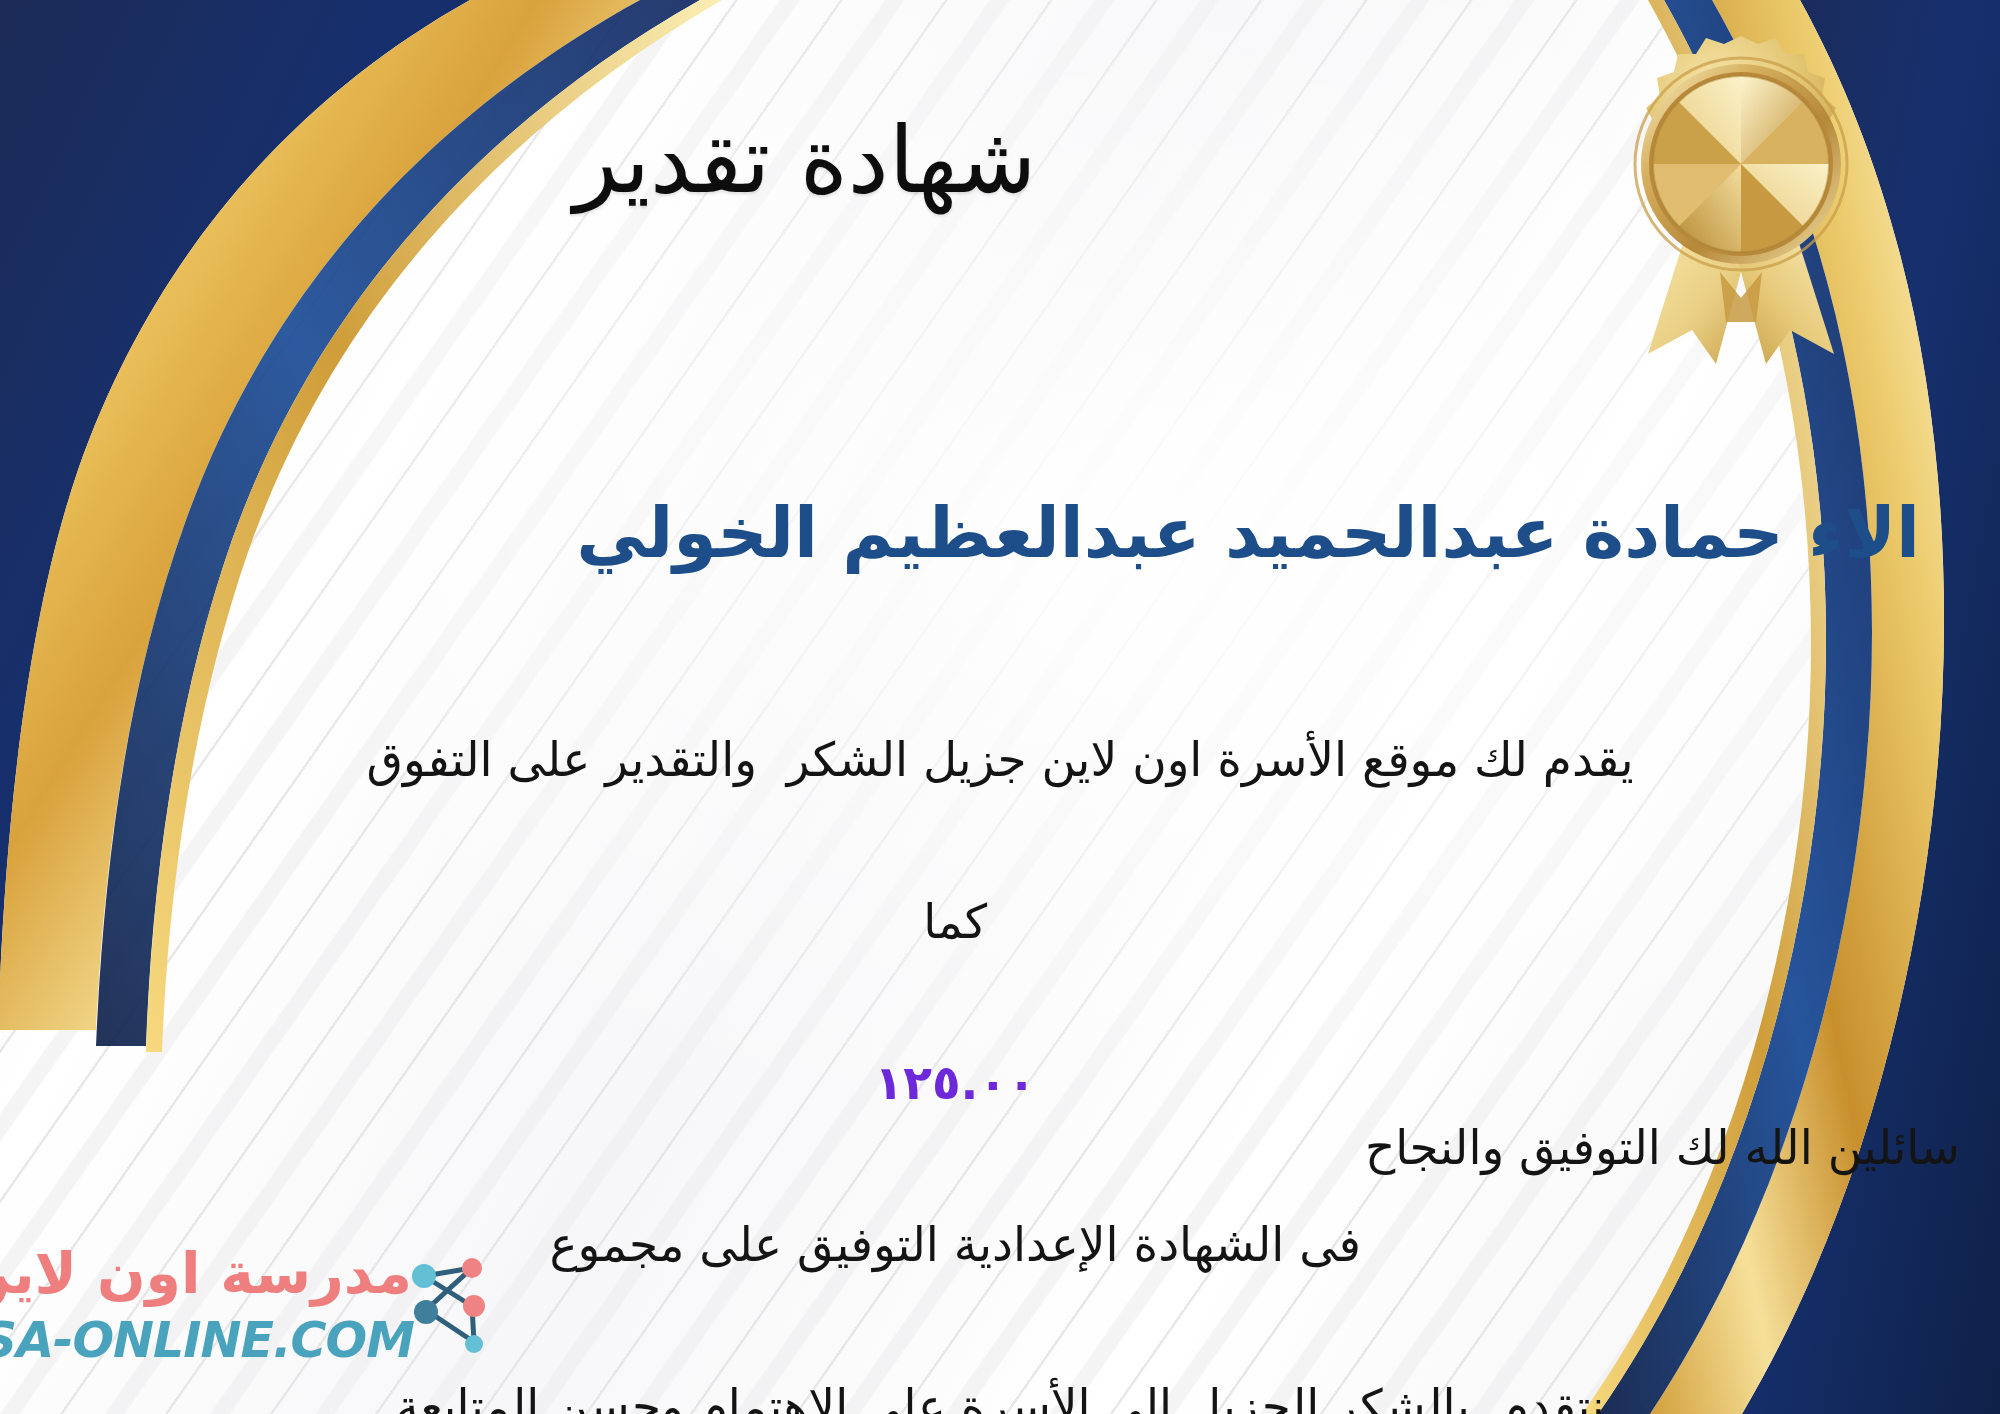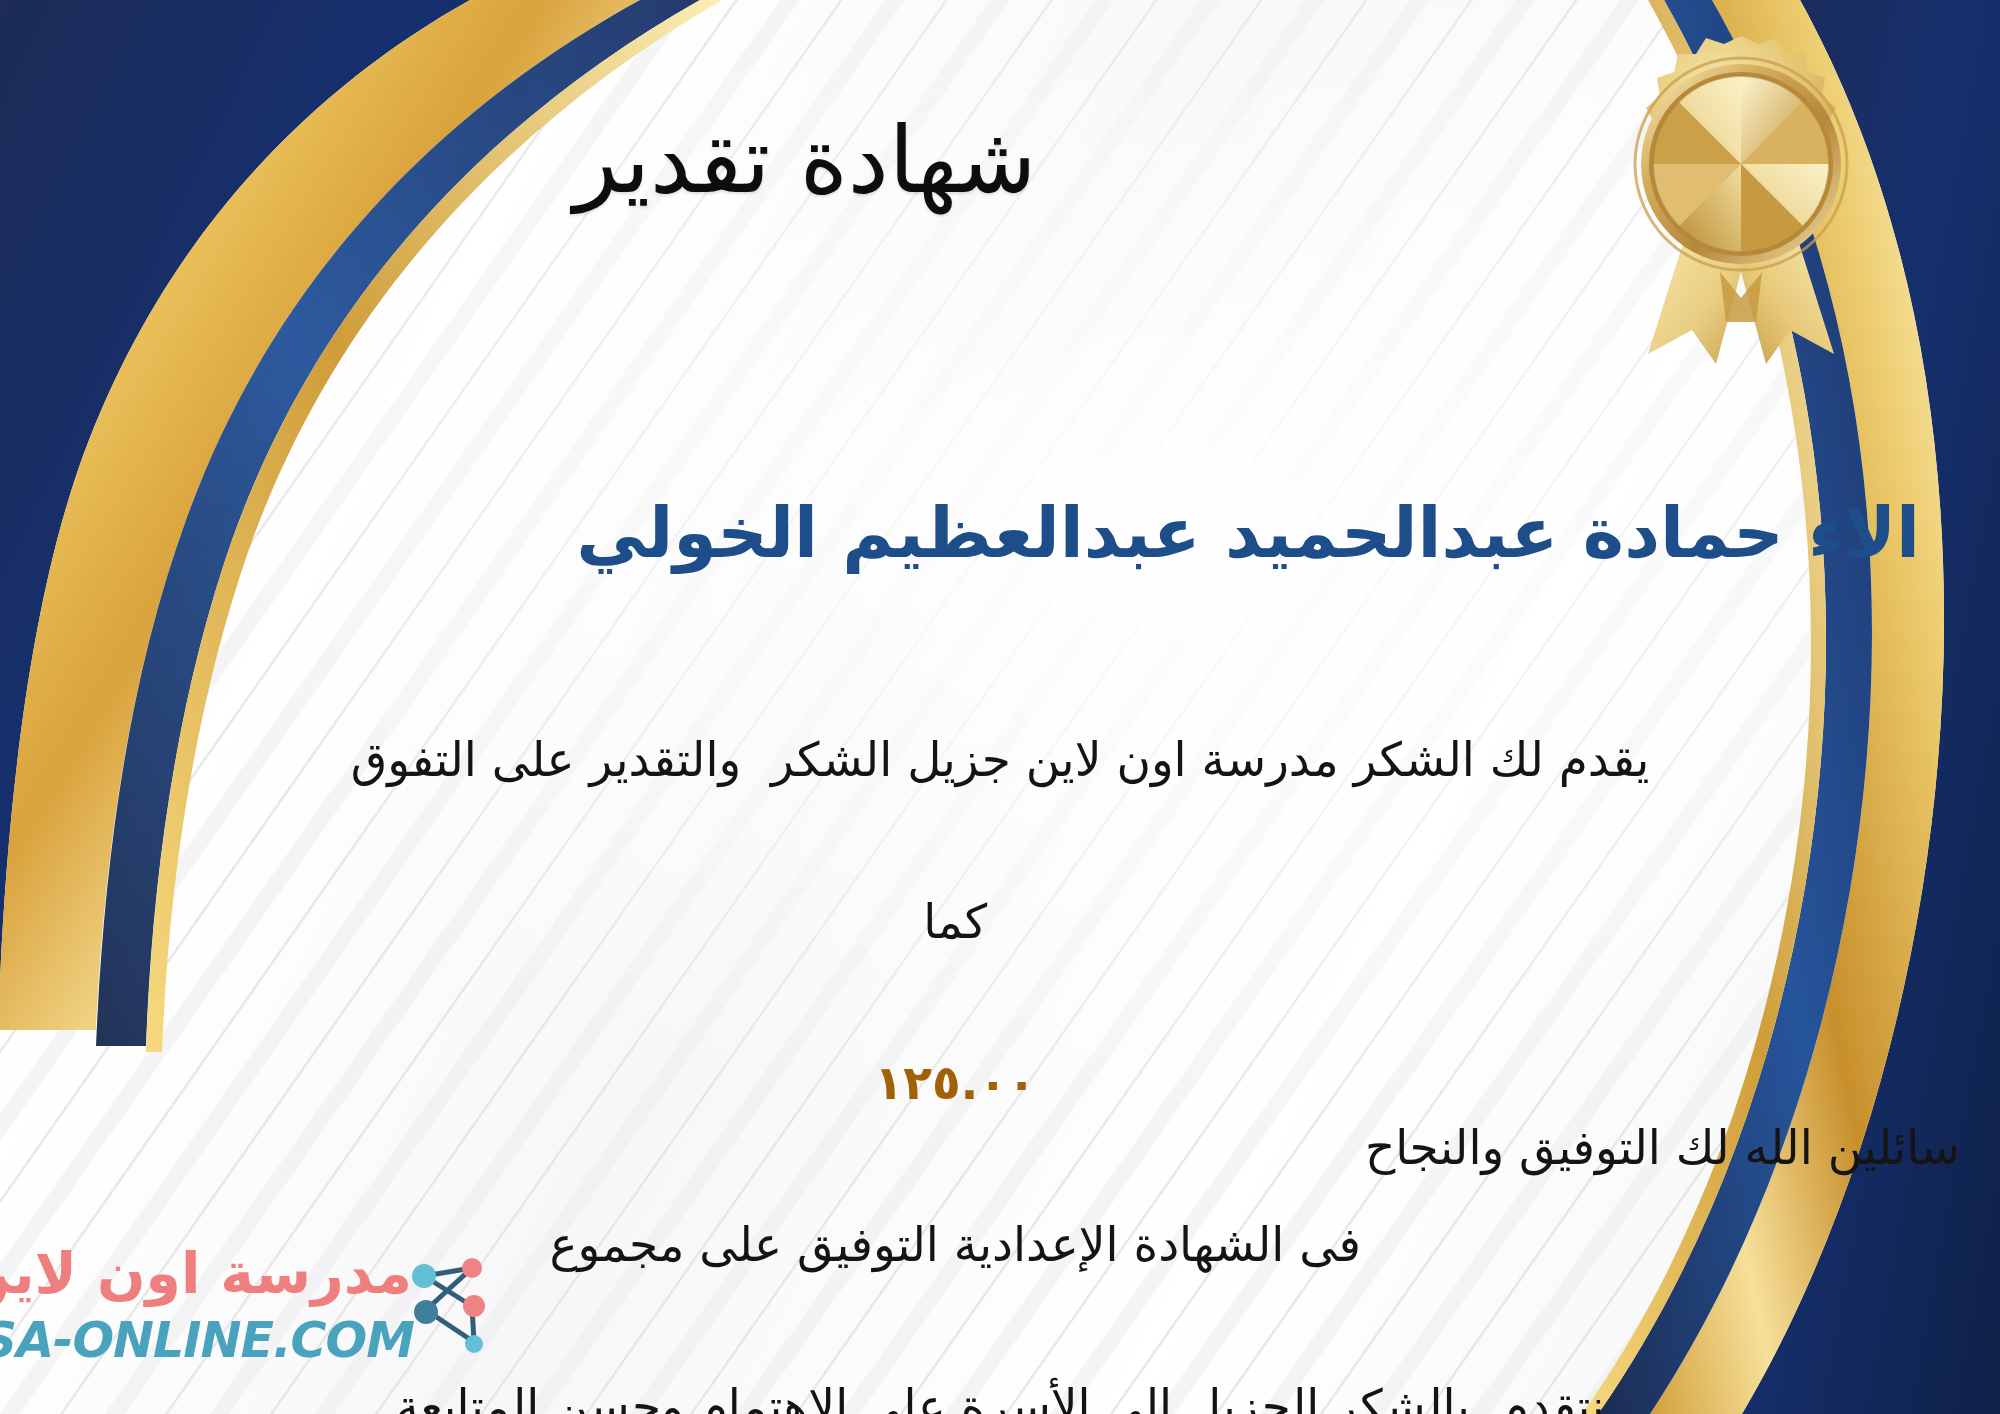--- a/index.html
+++ b/index.html
@@ -59,21 +59,21 @@
     color:#1d4e89;
   }
   .body{
     position:absolute;left:40px;right:40px;top:720px;
     text-align:center;
     font-size:47px;line-height:1.72;
     color:#141414;
     font-weight:400;
   }
   .body .line{display:block;white-space:pre;}
-  .score{color:#a16207;font-weight:700;letter-spacing:1px;}
+  .score{color:#6d28d9;font-weight:700;letter-spacing:1px;}
   .closing{
     position:absolute;left:40px;right:40px;top:1110px;
     text-align:right;
     font-size:47px;line-height:1.6;
     color:#141414;
   }
 
   
   .logo{position:absolute;left:22px;top:1240px;width:470px;height:150px;}
   .logo-ar{
@@ -257,21 +257,21 @@
         <circle r="88" fill="none" stroke="#a87f31" stroke-width="2" opacity=".5"></circle>
       </g>
     </svg>
   </div>
 
   <div class="title">شهادة تقدير</div>
 
   <div class="name">الاء حمادة عبدالحميد عبدالعظيم الخولي</div>
 
   <div class="body">
-    <span class="line">يقدم لك الشكر مدرسة اون لاين جزيل الشكر  والتقدير على التفوق</span>
+    <span class="line">يقدم لك موقع الأسرة اون لاين جزيل الشكر  والتقدير على التفوق</span>
     <span class="line">
       <span>كما</span>
       <span style="display:inline-block;width:46px;"></span>
       <span class="score">١٢٥.٠٠</span>
       <span style="display:inline-block;width:46px;"></span>
       <span>فى الشهادة الإعدادية التوفيق على مجموع</span>
     </span>
     <span class="line">نتقدم  بالشكر الجزيل إلي الأسرة علي الاهتمام وحسن المتابعة</span>
   </div>
 

